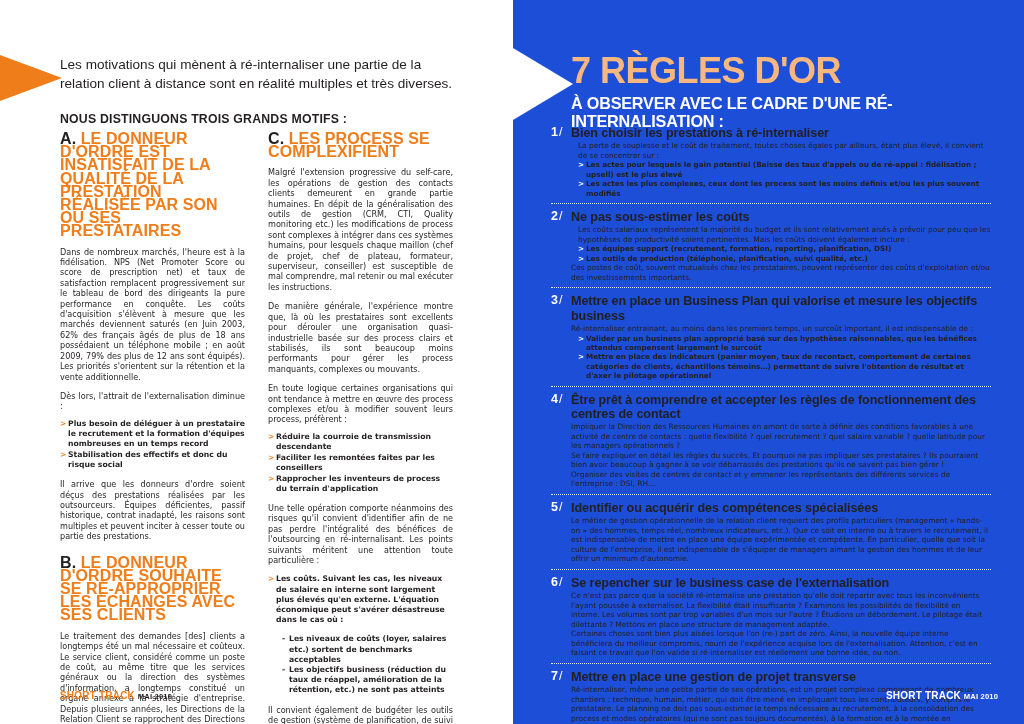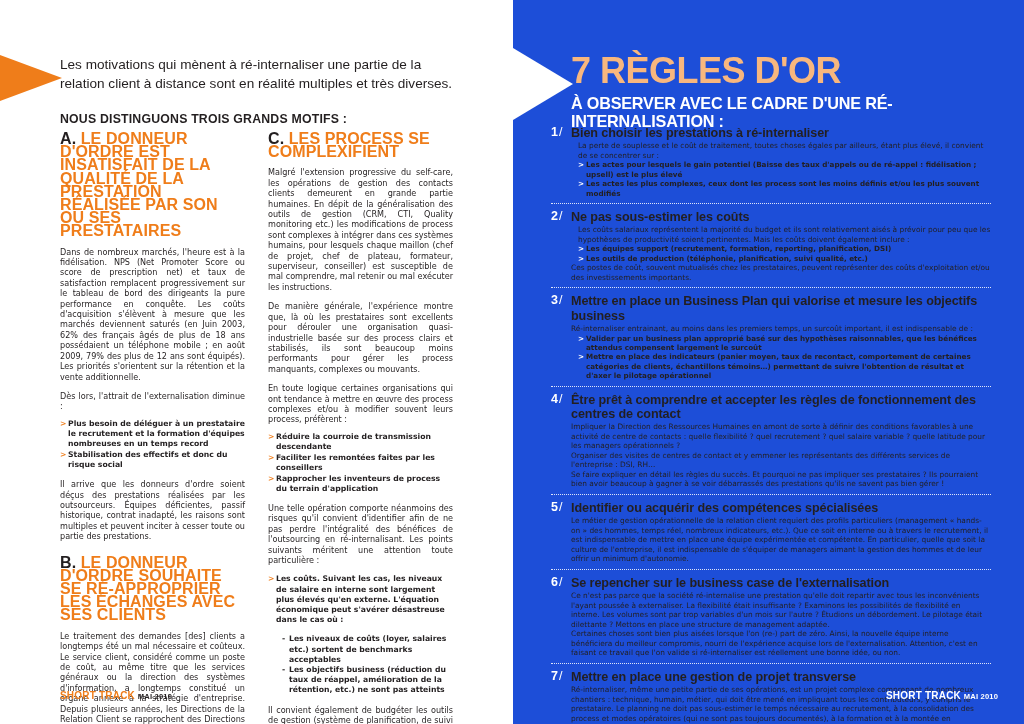--- a/index.html
+++ b/index.html
@@ -257,22 +257,22 @@
         <li>Valider par un business plan approprié basé sur des hypothèses raisonnables, que les bénéfices attendus compensent largement le surcoût</li>
         <li>Mettre en place des indicateurs (panier moyen,  taux de recontact, comportement de certaines catégories de clients, échantillons témoins…) permettant de suivre l'obtention de résultat et d'axer le pilotage opérationnel</li>
       </ul>
     </div>
     <div class="divider"></div>
 
     <div class="rule">
       <span class="num">4</span>
       <h3>Être prêt à comprendre et accepter les règles de fonctionnement des centres de contact</h3>
       <p>Impliquer la Direction des Ressources Humaines en amont de sorte à définir des conditions favorables à une activité de centre de contacts : quelle flexibilité ? quel recrutement ? quel salaire variable ? quelle latitude pour les managers opérationnels ?</p>
+      <p>Se faire expliquer en détail les règles du succès. Et pourquoi ne pas impliquer ses prestataires ? Ils pourraient bien avoir beaucoup à gagner à se voir débarrassés des prestations qu'ils ne savent pas bien gérer !</p>
       <p>Organiser des visites de centres de contact et y emmener les représentants des différents services de l'entreprise : DSI, RH…</p>
-      <p>Se faire expliquer en détail les règles du succès. Et pourquoi ne pas impliquer ses prestataires ? Ils pourraient bien avoir beaucoup à gagner à se voir débarrassés des prestations qu'ils ne savent pas bien gérer !</p>
     </div>
     <div class="divider"></div>
 
     <div class="rule">
       <span class="num">5</span>
       <h3>Identifier ou acquérir des compétences spécialisées</h3>
       <p>Le métier de gestion opérationnelle de la relation client requiert des profils particuliers (management « hands-on » des hommes, temps réel, nombreux indicateurs, etc.). Que ce soit en interne ou à travers le recrutement, il est indispensable de mettre en place une équipe expérimentée et compétente. En particulier, quelle que soit la culture de l'entreprise, il est indispensable de s'équiper de managers aimant la gestion des hommes et de leur offrir un minimum d'autonomie.</p>
     </div>
     <div class="divider"></div>
 

